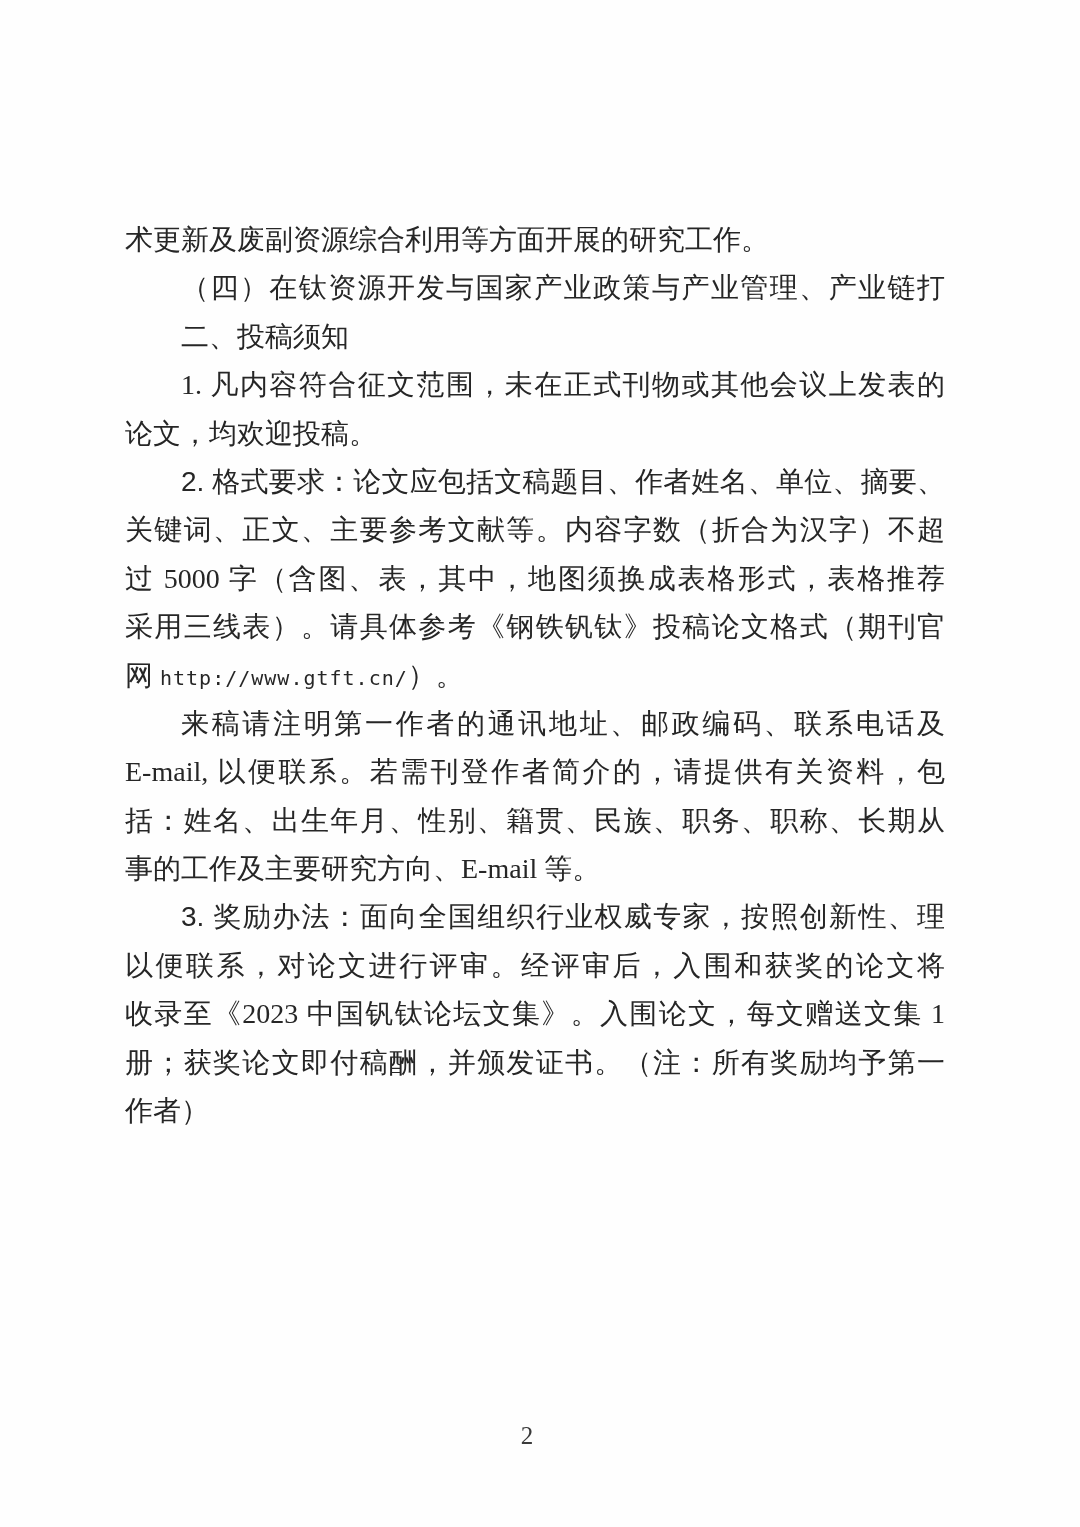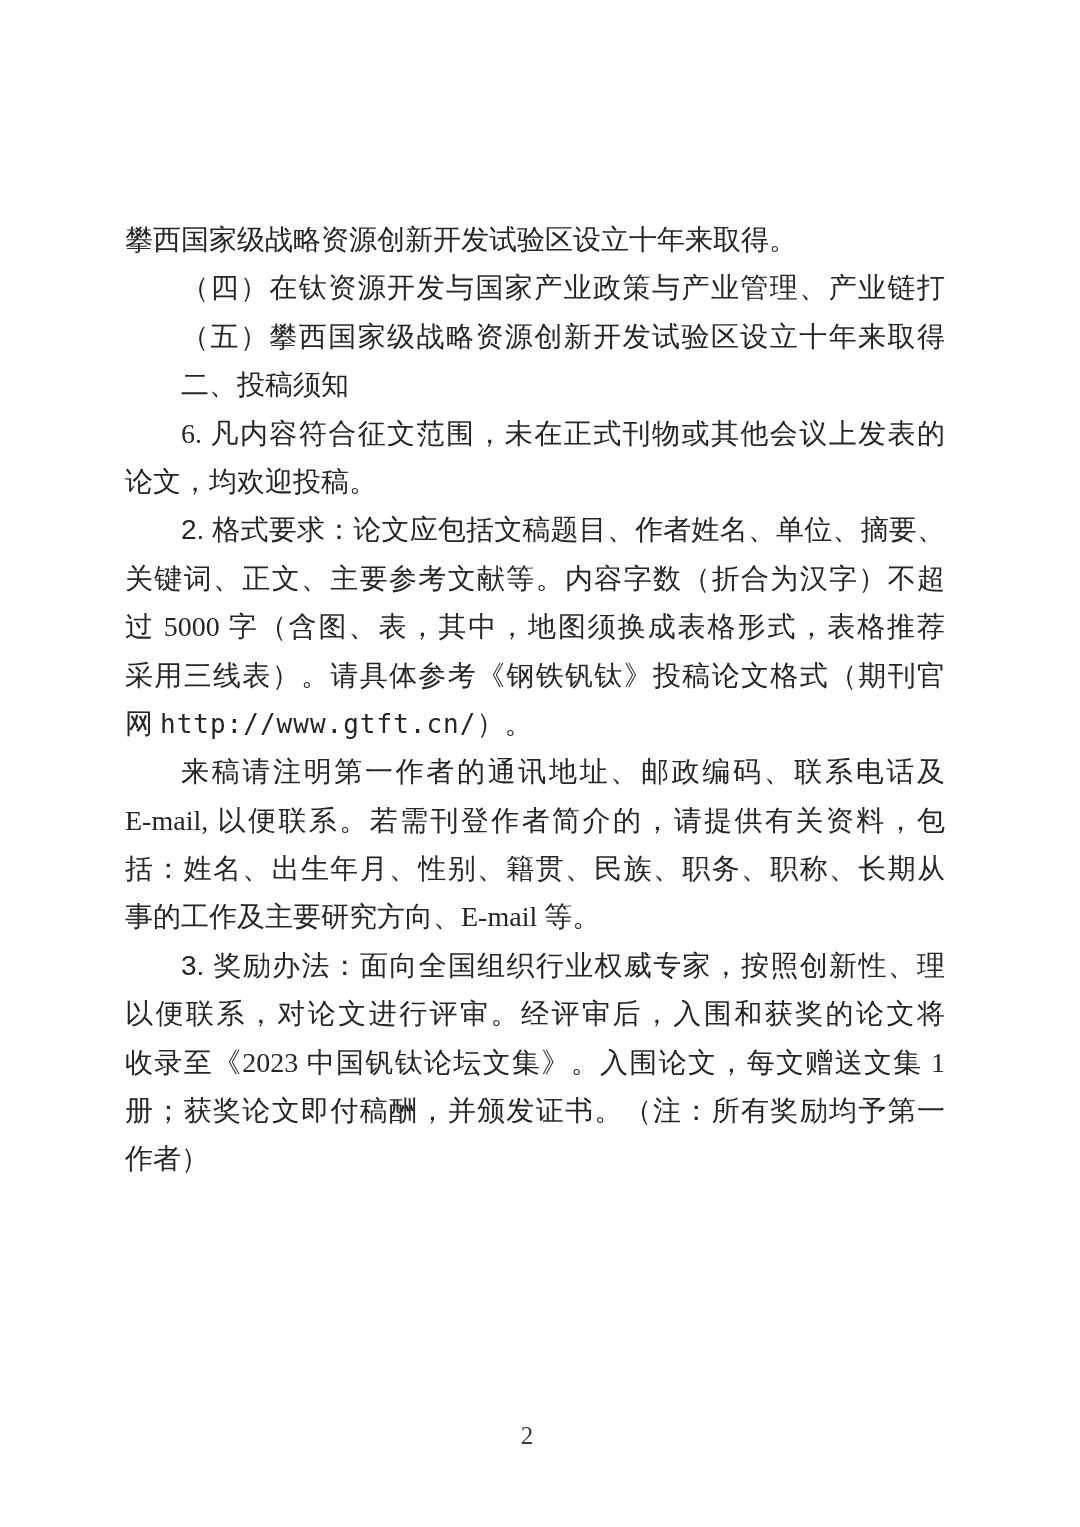--- a/index.html
+++ b/index.html
@@ -40,44 +40,43 @@
   }
   .line.ind {
     padding-left: 56px;
   }
   .b {
     font-weight: normal;
     font-family: "Liberation Sans", "DejaVu Sans", sans-serif;
   }
   .mono {
     font-family: "DejaVu Sans Mono", "Liberation Mono", monospace;
-    font-size: 26px;
+    font-size: 20px;
     letter-spacing: 1px;
   }
   .page-number {
     position: absolute;
     top: 1422px;
     left: 0;
     right: 26px;
     text-align: center;
     font-size: 25px;
     color: #3a3a3a;
     font-family: "Liberation Serif", "DejaVu Serif", serif;
   }
 </style>
 </head>
 <body>
 
 <div class="page">
   <div class="content">
-      <div class="line"><span>攀西国家级战略资源创新开发试验区设立十年来取得。</span></div>
+      <div class="line"><span>术更新及废副资源综合利用等方面开展的研究工作。</span></div>
       <div class="line j ind"><span>（四）在钛资源开发与国家产业政策与产业管理、产业链打</span></div>
-      <div class="line j ind"><span>（五）攀西国家级战略资源创新开发试验区设立十年来取得</span></div>
       <div class="line ind"><span class="b">二、投稿须知</span></div>
-      <div class="line j ind"><span>6. 凡内容符合征文范围，未在正式刊物或其他会议上发表的</span></div>
+      <div class="line j ind"><span>1. 凡内容符合征文范围，未在正式刊物或其他会议上发表的</span></div>
       <div class="line"><span>论文，均欢迎投稿。</span></div>
       <div class="line j ind"><span class="b">2. 格式要求：</span><span>论文应包括文稿题目、作者姓名、单位、摘要、</span></div>
       <div class="line j"><span>关键词、正文、主要参考文献等。内容字数（折合为汉字）不超</span></div>
       <div class="line j"><span>过 5000 字（含图、表，其中，地图须换成表格形式，表格推荐</span></div>
       <div class="line j"><span>采用三线表）。请具体参考《钢铁钒钛》投稿论文格式（期刊官</span></div>
       <div class="line"><span>网 </span><span class="mono">http://www.gtft.cn/</span><span>）。</span></div>
       <div class="line j ind"><span>来稿请注明第一作者的通讯地址、邮政编码、联系电话及</span></div>
       <div class="line j"><span>E-mail, 以便联系。若需刊登作者简介的，请提供有关资料，包</span></div>
       <div class="line j"><span>括：姓名、出生年月、性别、籍贯、民族、职务、职称、长期从</span></div>
       <div class="line"><span>事的工作及主要研究方向、E-mail 等。</span></div>

